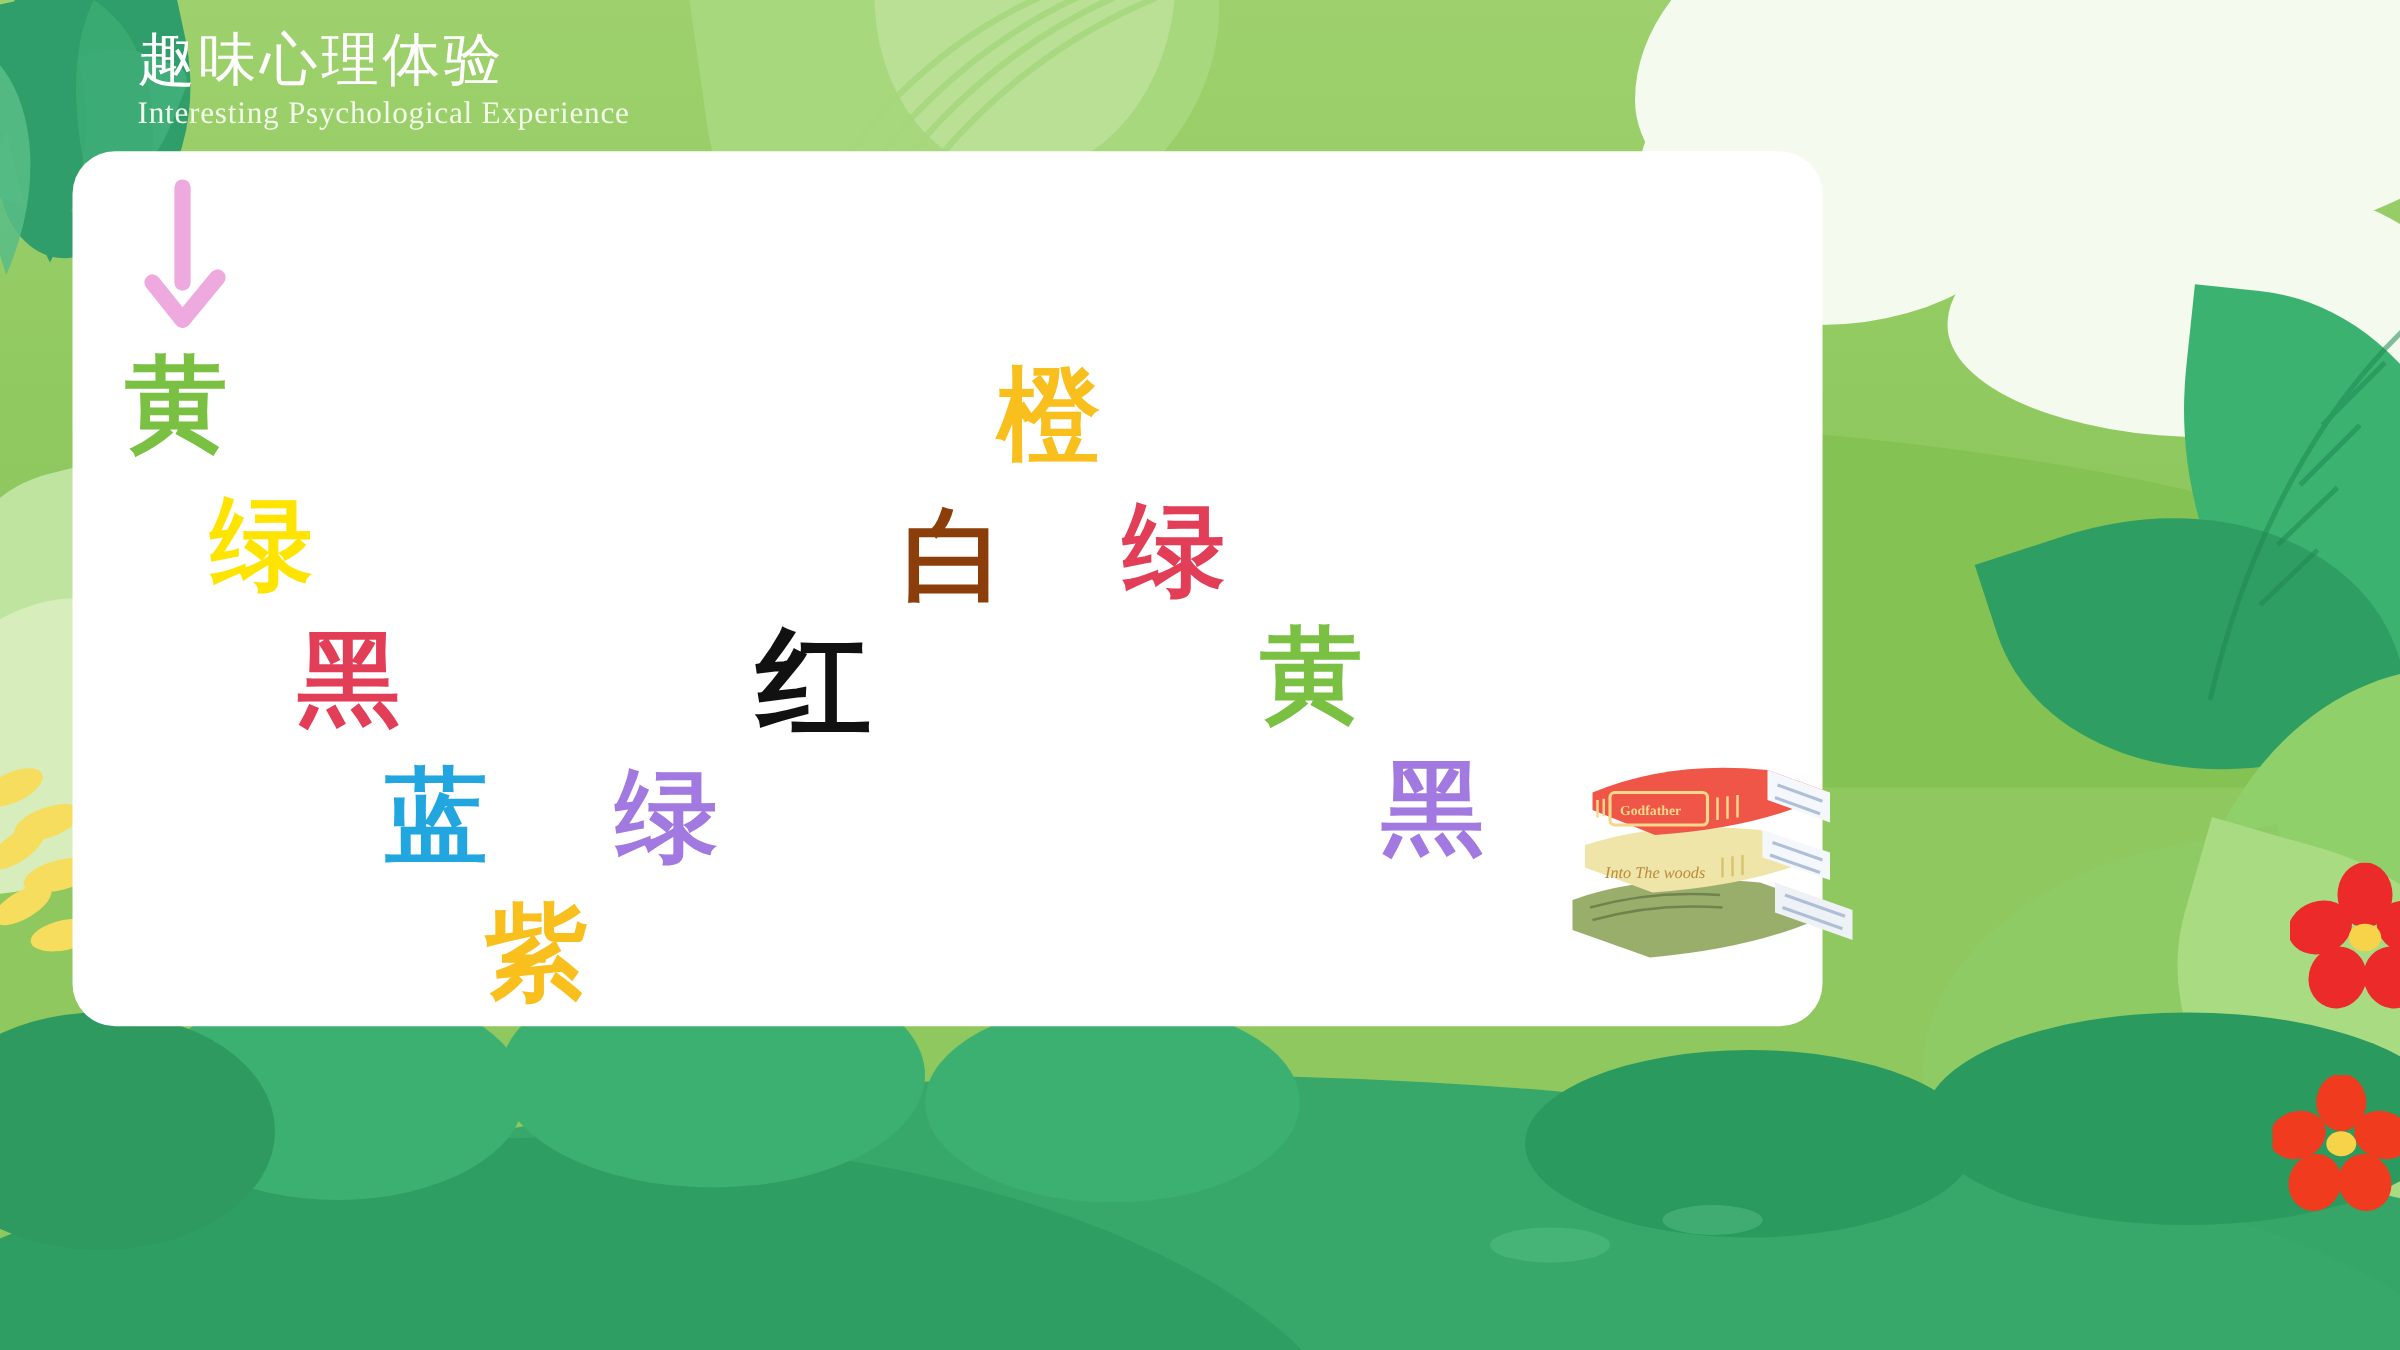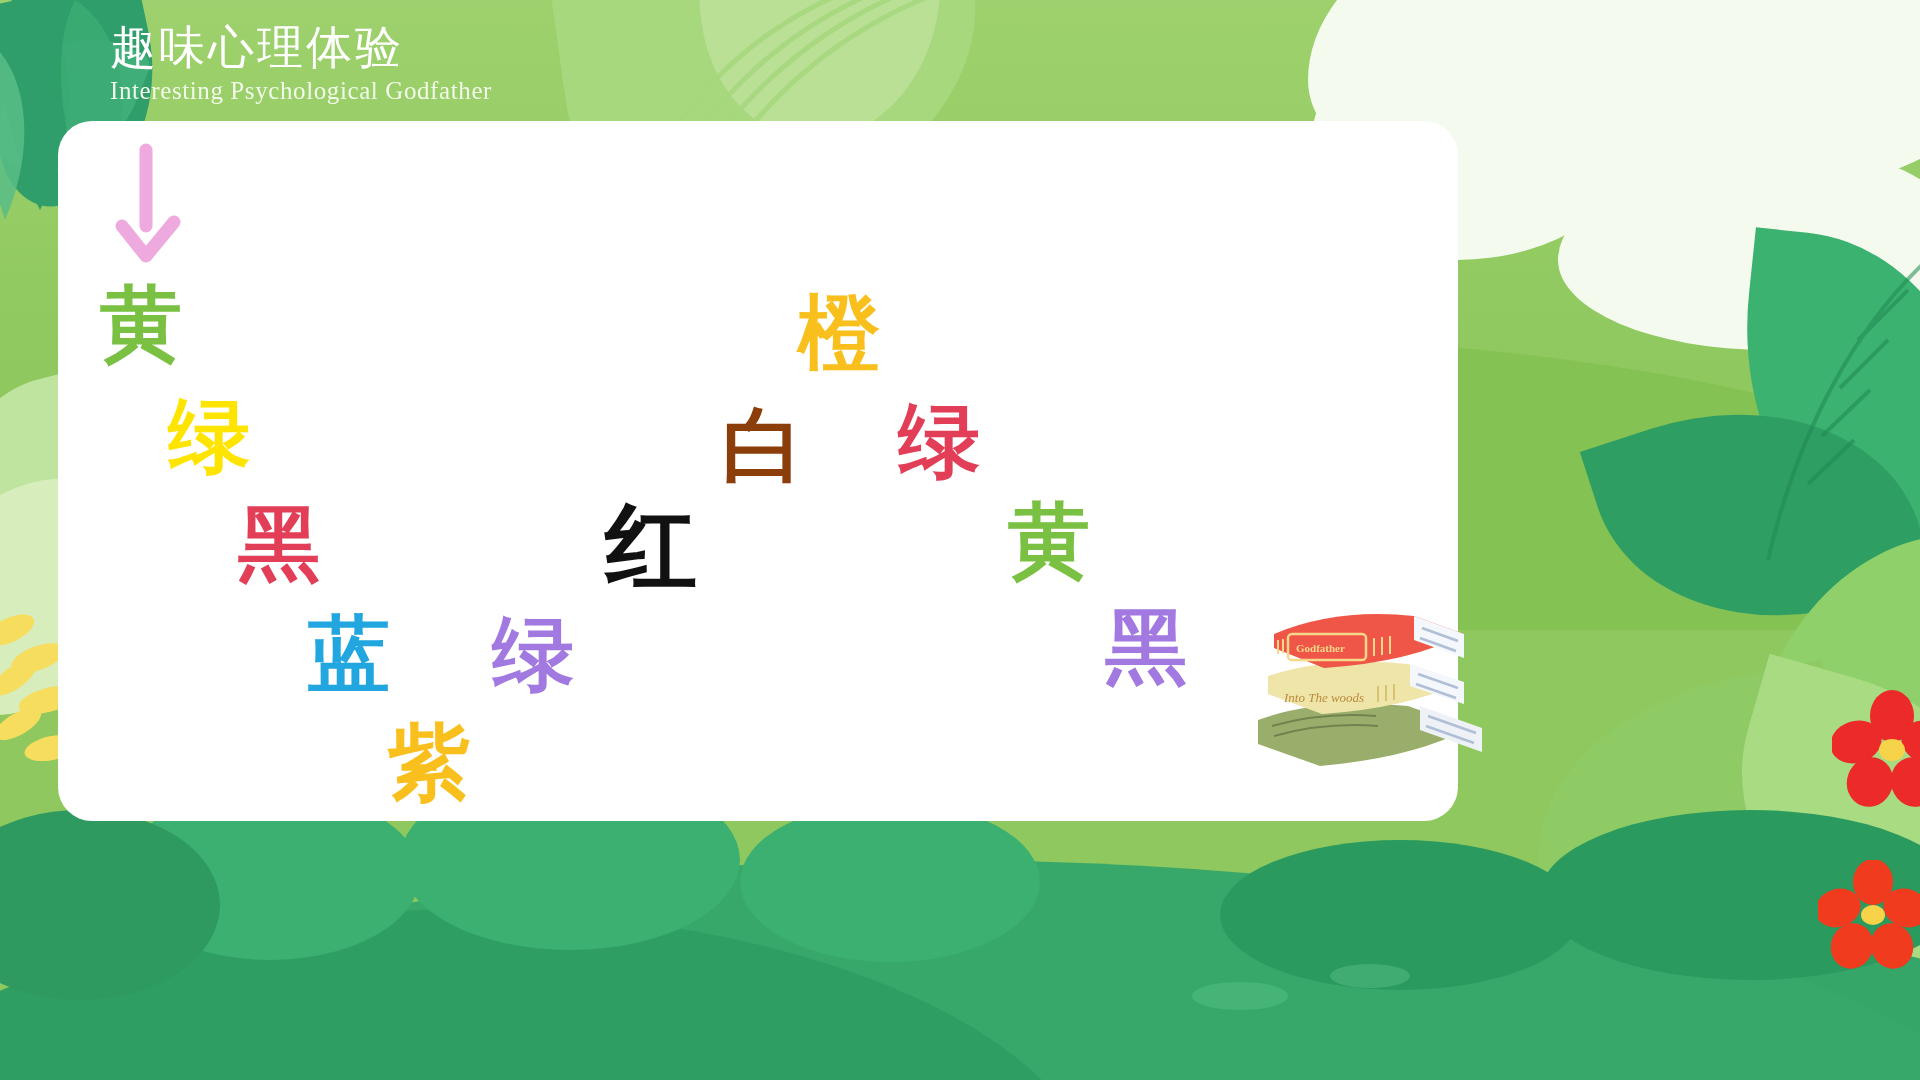--- a/index.html
+++ b/index.html
@@ -193,21 +193,21 @@
   <div class="bump-dark" style="left:1540px;bottom:100px;width:420px;height:170px;"></div>
   <div class="bump" style="left:-60px;bottom:80px;width:280px;height:190px;background:#2e9a60;"></div>
 
   <svg width="300" height="120" style="position:absolute;left:1180px;bottom:24px;z-index:6;opacity:.5;">
     <ellipse cx="60" cy="60" rx="48" ry="14" fill="#56bf84"></ellipse>
     <ellipse cx="190" cy="40" rx="40" ry="12" fill="#56bf84"></ellipse>
   </svg>
 
   <div class="header">
     <div class="title-cn">趣味心理体验</div>
-    <div class="title-en">Interesting Psychological Godfather</div>
+    <div class="title-en">Interesting Psychological Experience</div>
   </div>
 
   <div class="card"></div>
 
   <svg class="arrow" width="80" height="130" viewBox="0 0 80 130">
     <g fill="none" stroke="#eeaade" stroke-width="13" stroke-linecap="round" stroke-linejoin="round">
       <line x1="34" y1="10" x2="34" y2="86"></line>
       <path d="M10 86 L 34 116 L 62 82"></path>
     </g>
   </svg>

